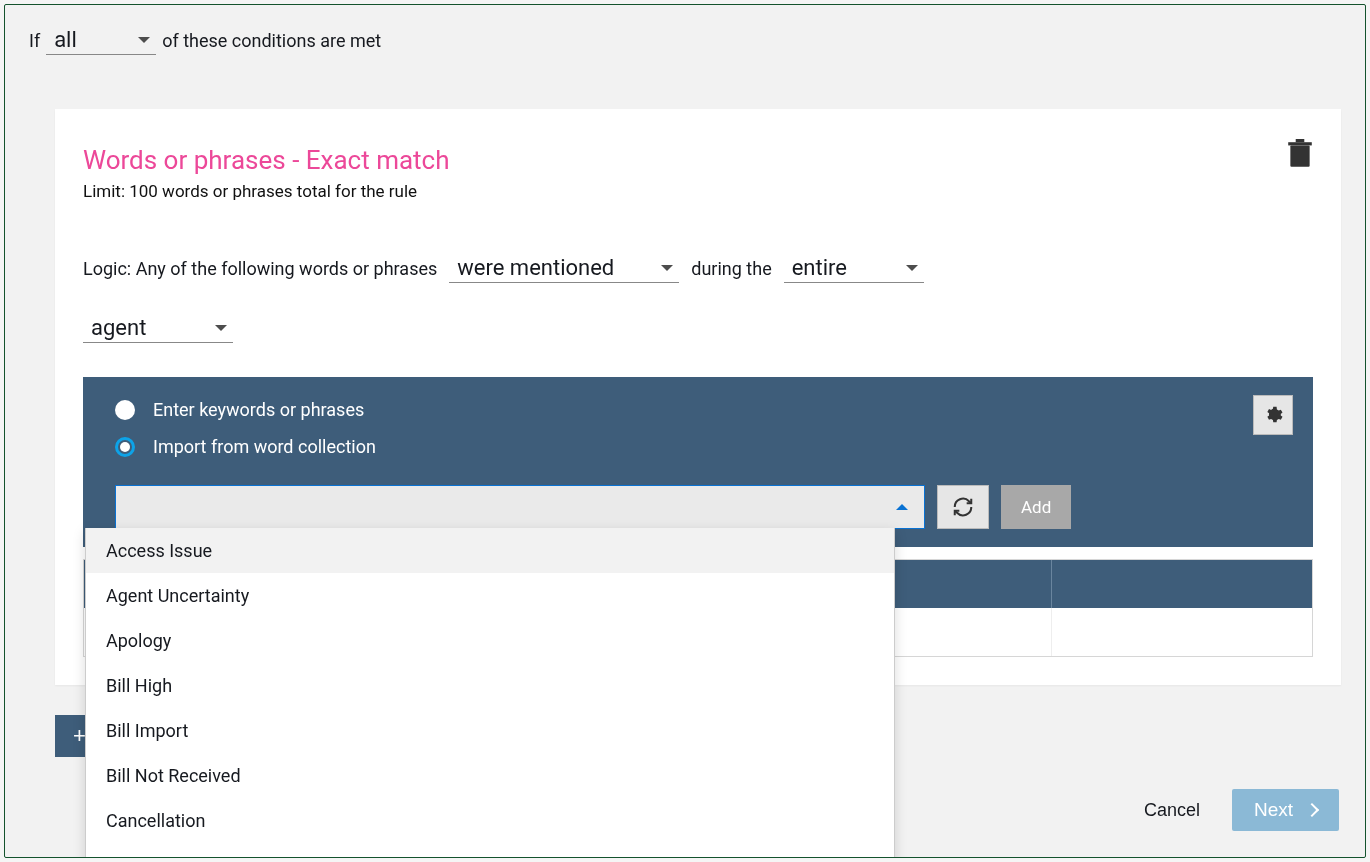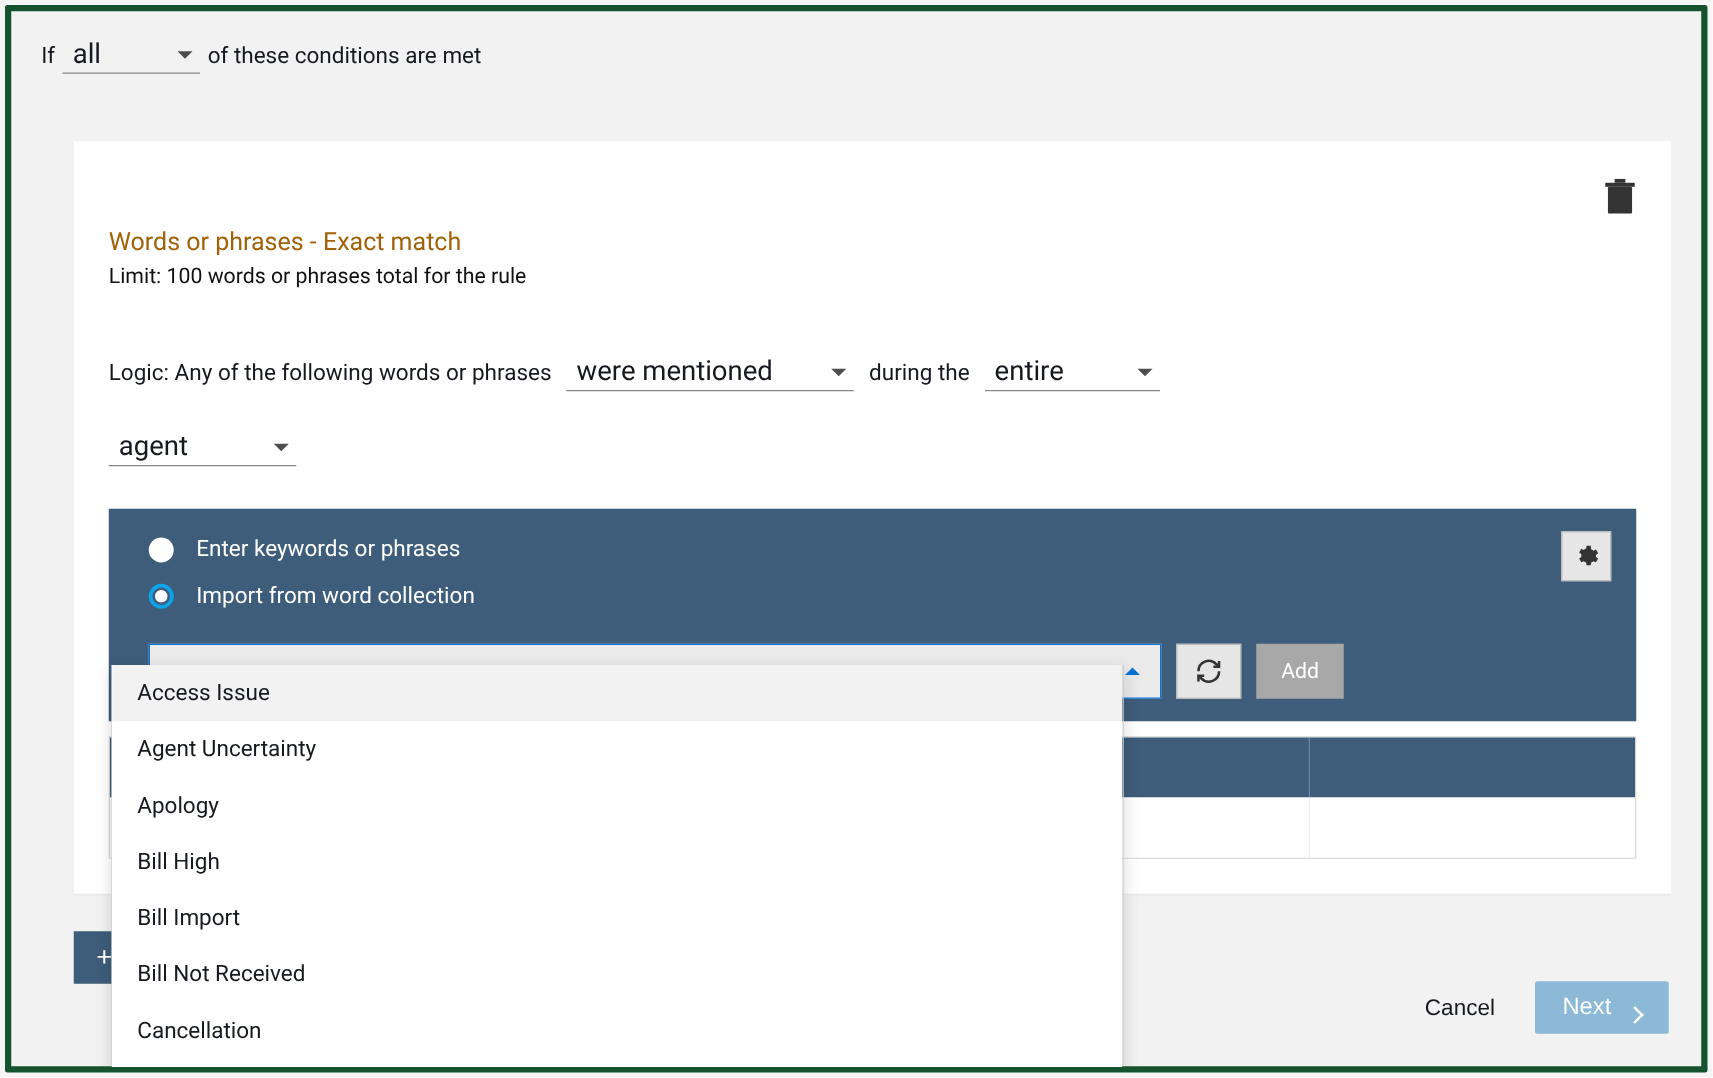--- a/index.html
+++ b/index.html
@@ -5,21 +5,21 @@
     * { box-sizing: border-box; margin: 0; padding: 0; }
     body {
       font-family: -apple-system, BlinkMacSystemFont, "Segoe UI", Roboto, Helvetica, Arial, sans-serif;
       background: #f5f5f5;
       width: 1370px;
       height: 862px;
       padding: 4px;
       color: #16191f;
     }
     .frame {
-      border: 5px solid #14532d;
+      border: 1px solid #14532d;
       width: 100%;
       height: 100%;
       background: #f2f2f2;
       border-radius: 2px;
       padding: 20px 10px 10px 10px;
       position: relative;
       overflow: hidden;
     }
     .cond-line {
       font-size: 18px;
@@ -55,24 +55,23 @@
     .card {
       background: #fff;
       margin-left: 40px;
       margin-right: 14px;
       padding: 36px 28px 28px 28px;
       border-radius: 0;
       box-shadow: 0 1px 2px rgba(0,0,0,0.05);
       position: relative;
     }
     .card-title {
-      font-size: 20px;
+      font-size: 26px;
       font-weight: 400;
-      color: #a16207;
-      margin-top: 32px;
+      color: #ec4899;
     }
     .card-sub {
       font-size: 17px;
       color: #111;
       margin-top: 6px;
     }
     .trash-btn {
       position: absolute;
       top: 30px;
       right: 28px;
@@ -239,21 +238,21 @@
       cursor: pointer;
       padding: 10px 12px;
     }
     .next-btn {
       background: #8bb9d6;
       color: #fff;
       border: none;
       font-size: 19px;
       padding: 10px 22px;
       display: inline-flex;
-      align-items: flex-end;
+      align-items: center;
       gap: 14px;
       cursor: pointer;
       border-radius: 2px;
     }
     .chevron-right {
       width: 10px; height: 10px;
       border-top: 2px solid #fff;
       border-right: 2px solid #fff;
       transform: rotate(45deg);
     }

